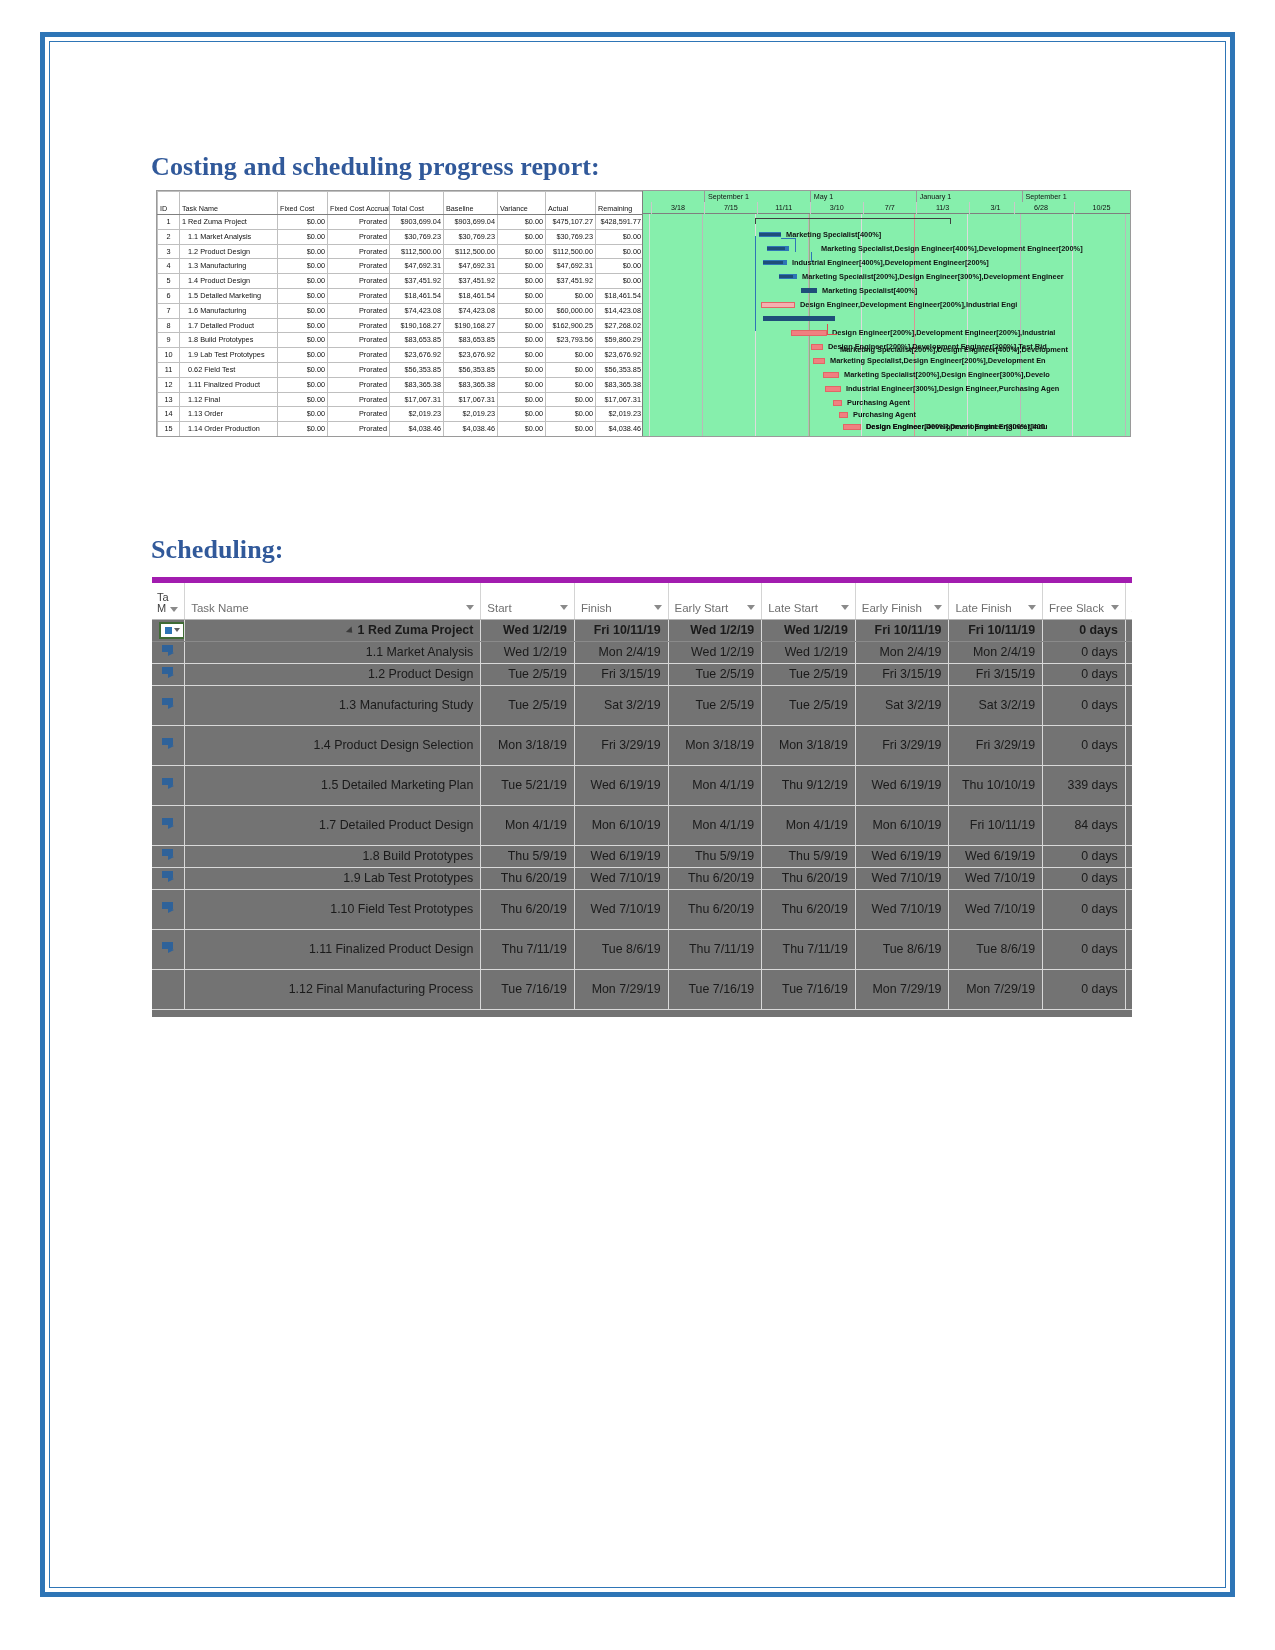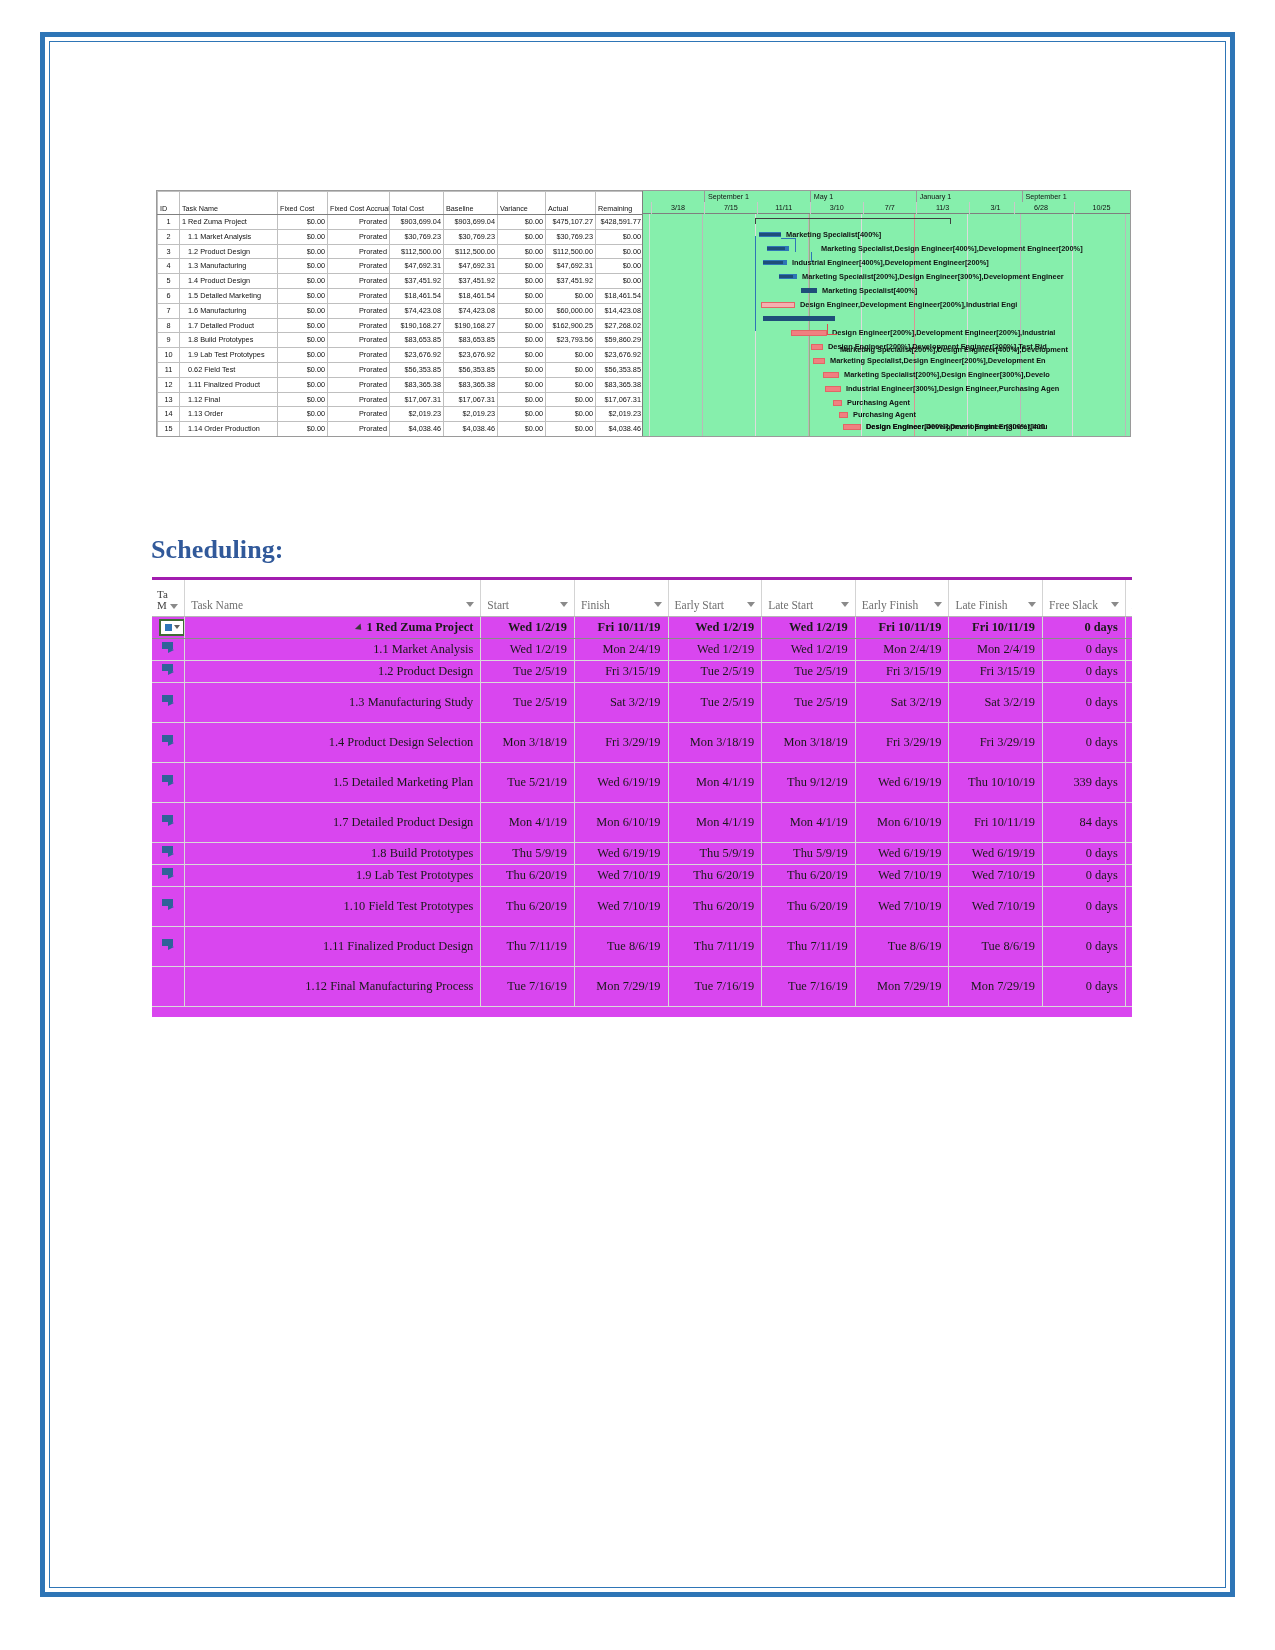--- a/index.html
+++ b/index.html
@@ -103,23 +103,22 @@
   .glink.red { background:#d94f4f; }
   .gsummary-bracket { position:absolute; border:1px solid #404040; border-bottom:none;
               height:6px; }
 
   
   #sched-view {
     position:absolute;
     left:102px; top:535px;
     width:980px; height:440px;
     overflow:hidden;
-    background:#d946ef;
-    border-top:3px solid #a21caf;
-    font-family:Liberation Serif, serif;
+    background:#737373;
+    border-top:6px solid #a21caf;
   }
   table.sched-table { border-collapse:collapse; table-layout:fixed; width:1000px; }
   table.sched-table th {
     font-weight:normal;
     font-size:11.5px;
     color:#6f6f6f;
     text-align:left;
     vertical-align:bottom;
     height:36px;
     padding:0 6px 5px 6px;
@@ -182,20 +181,21 @@
     margin-right:5px; vertical-align:middle;
     transform:rotate(45deg);
   }
 </style>
 </head>
 <body>
 
 <div id="page-frame">
 <div id="page-inner">
 
+  <div class="section-heading" id="heading-costing">Costing and scheduling progress report:</div>
 
   <div id="costing-view">
 
     <div id="cost-grid">
       <table class="cost-table">
         <colgroup>
           <col class="col-id">
               <col class="col-name">
               <col class="col-fc">
               <col class="col-fca">

